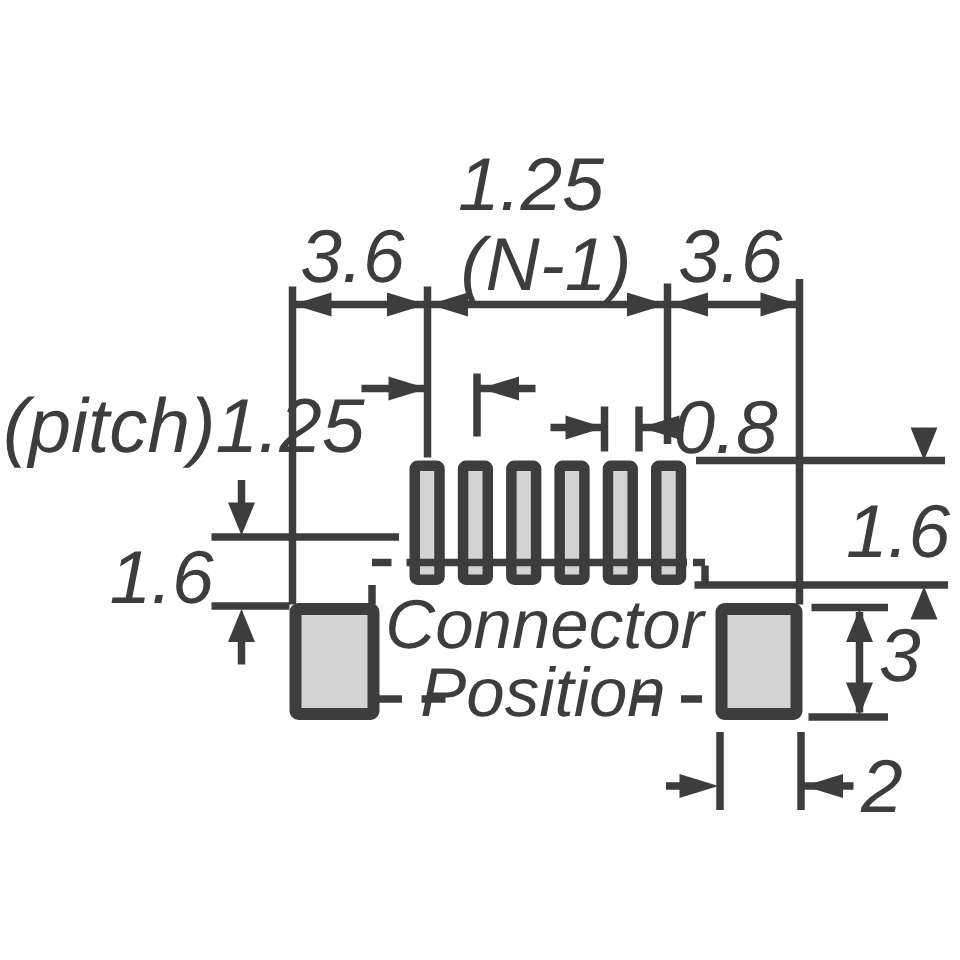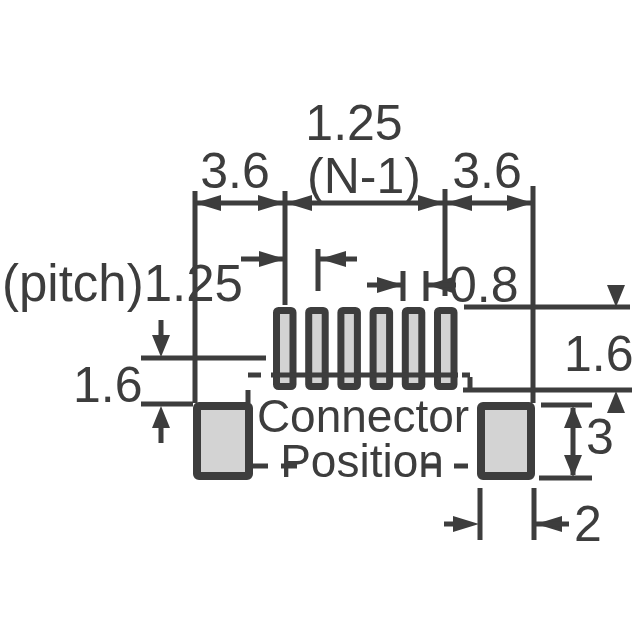--- a/index.html
+++ b/index.html
@@ -1,17 +1,17 @@
 <!DOCTYPE html>
 <html style="--line: #3d3d3d; --pad: #d3d3d3; --bg: #ffffff;"><head>
 <meta charset="utf-8">
 <style>
   :root { --line:#3d3d3d; --pad:#d3d3d3; --bg:#ffffff; }
   html,body { margin:0; padding:0; background:var(--bg); }
-  .stage { width:640px; height:640px; background:var(--bg); overflow:hidden; }
+  .stage { width:640px; height:640px; background:var(--bg); overflow:hidden;font-style:italic; }
   svg { display:block; }
   svg text {
     font-family:"Liberation Sans", sans-serif;
     fill:var(--line);
   }
   svg line { stroke:var(--line); stroke-width:5; }
   svg polygon { fill:var(--line); stroke:none; }
   svg rect.pad { fill:var(--pad); stroke:var(--line); }
   .fs50 { font-size:50px; }
   .fs51 { font-size:51px; }

